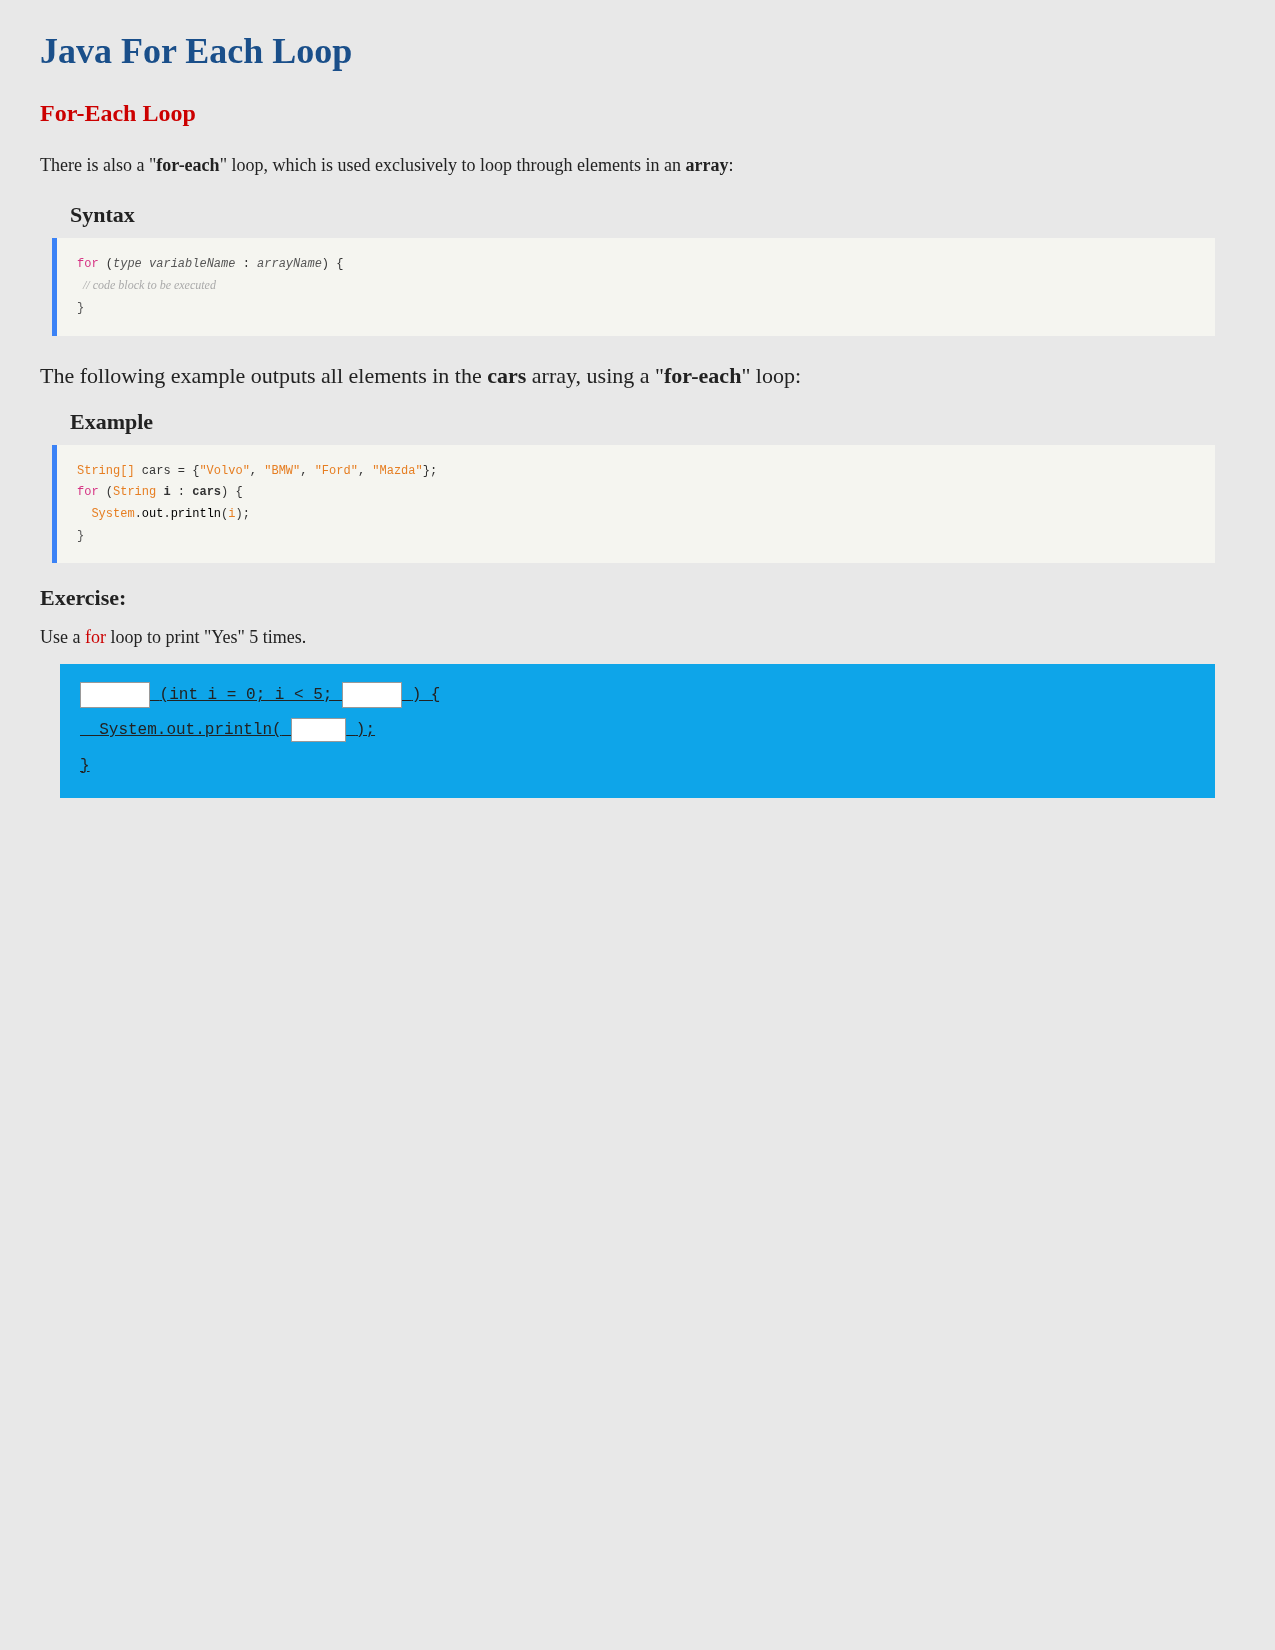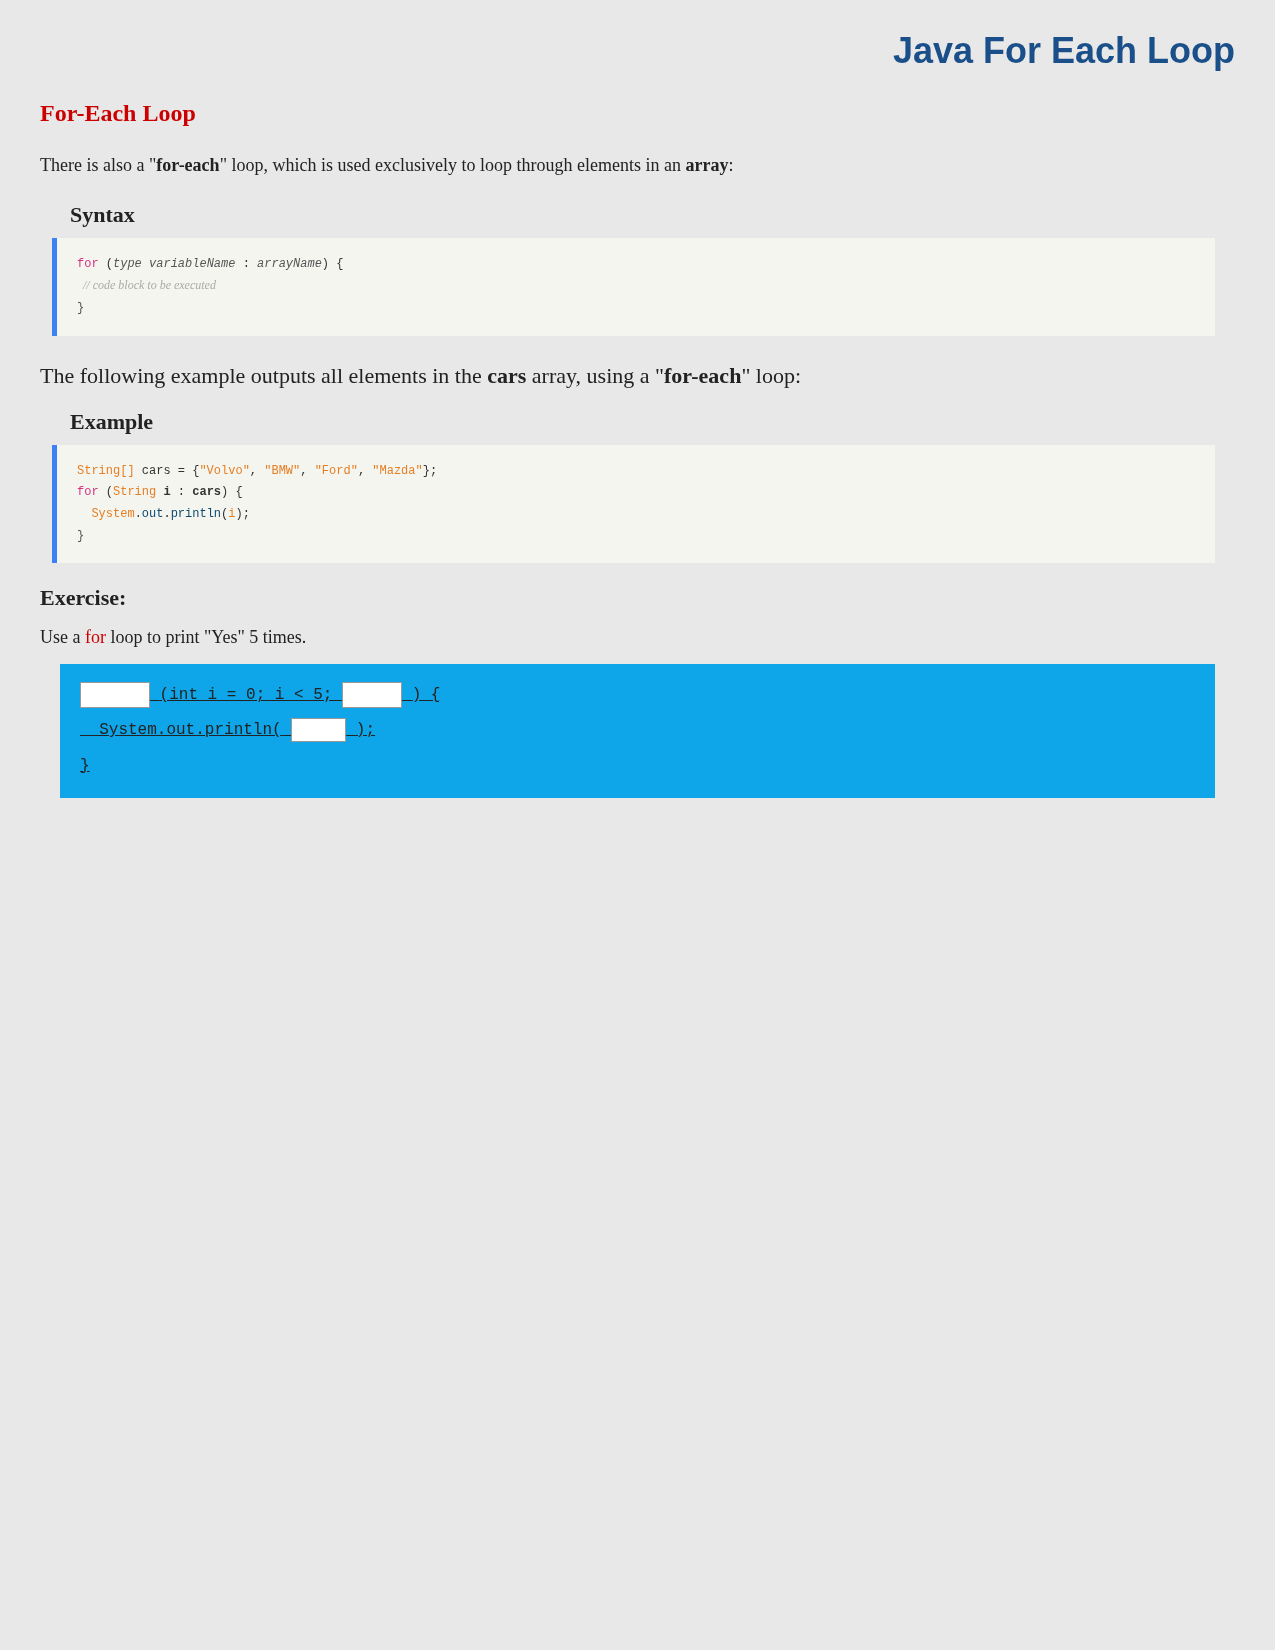--- a/index.html
+++ b/index.html
@@ -8,26 +8,26 @@
       background-color: #e8e8e8;
       font-family: Georgia, 'Times New Roman', serif;
       font-size: 18px;
       color: #222;
       padding: 30px 40px;
       width: 1275px;
       min-height: 1650px;
     }
 
     h1.page-title {
-      text-align: right;
+      text-align: left;
       color: #1a4f8a;
       font-size: 36px;
       font-weight: bold;
       margin-bottom: 28px;
-      font-family: Liberation Sans, sans-serif;
+      font-family: Liberation Serif, serif;
     }
 
     h2.section-heading {
       color: #cc0000;
       font-size: 24px;
       font-weight: bold;
       margin-bottom: 24px;
       font-family: Georgia, serif;
     }
 
@@ -55,21 +55,21 @@
       margin: 0 20px 22px 12px;
       font-family: 'Courier New', Courier, monospace;
       font-size: 12px;
       line-height: 1.8;
     }
     .code-keyword-plain { color: #d63384; }
     .code-comment { color: #aaa; font-style: italic; font-family: Liberation Serif, serif; }
     .code-var { color: #555; font-style: italic; }
     .code-string { color: #e67e22; }
     .code-class { color: #e67e22; }
-    .code-method { color: #0c4a6e; }
+    .code-method { color: #000000; }
     .code-brace { color: #555; }
     .code-plain { color: #333; }
 
     .example-intro {
       font-size: 22px;
       margin-bottom: 16px;
       line-height: 1.6;
     }
 
     .exercise-heading {

